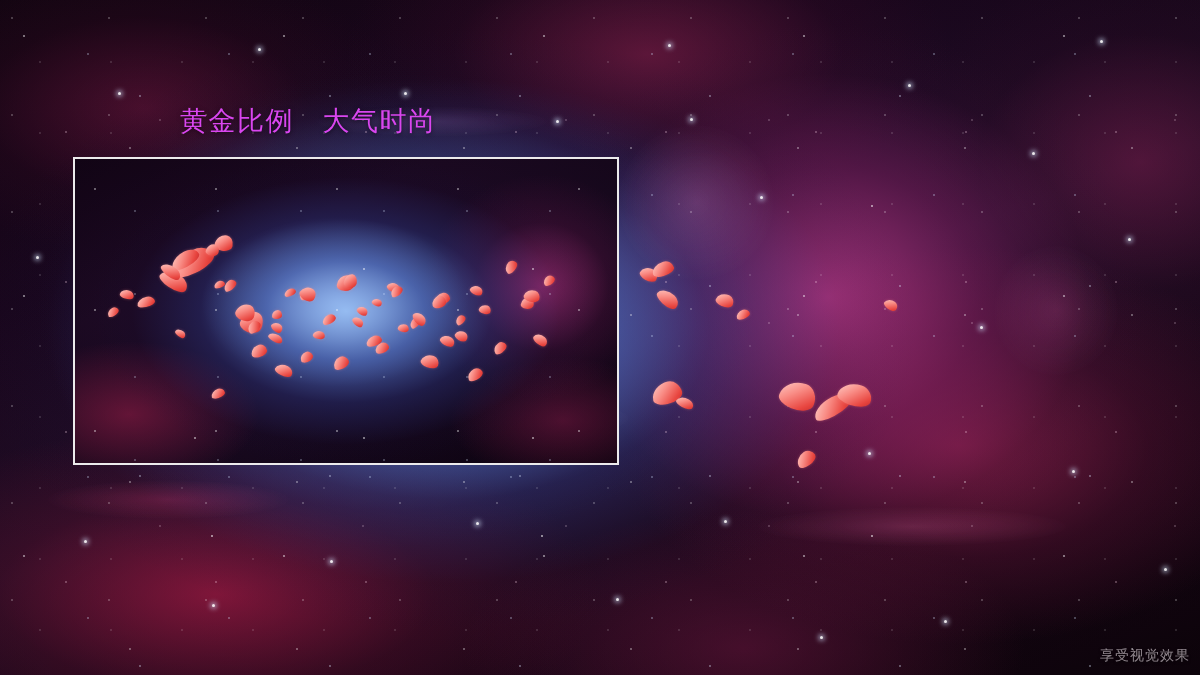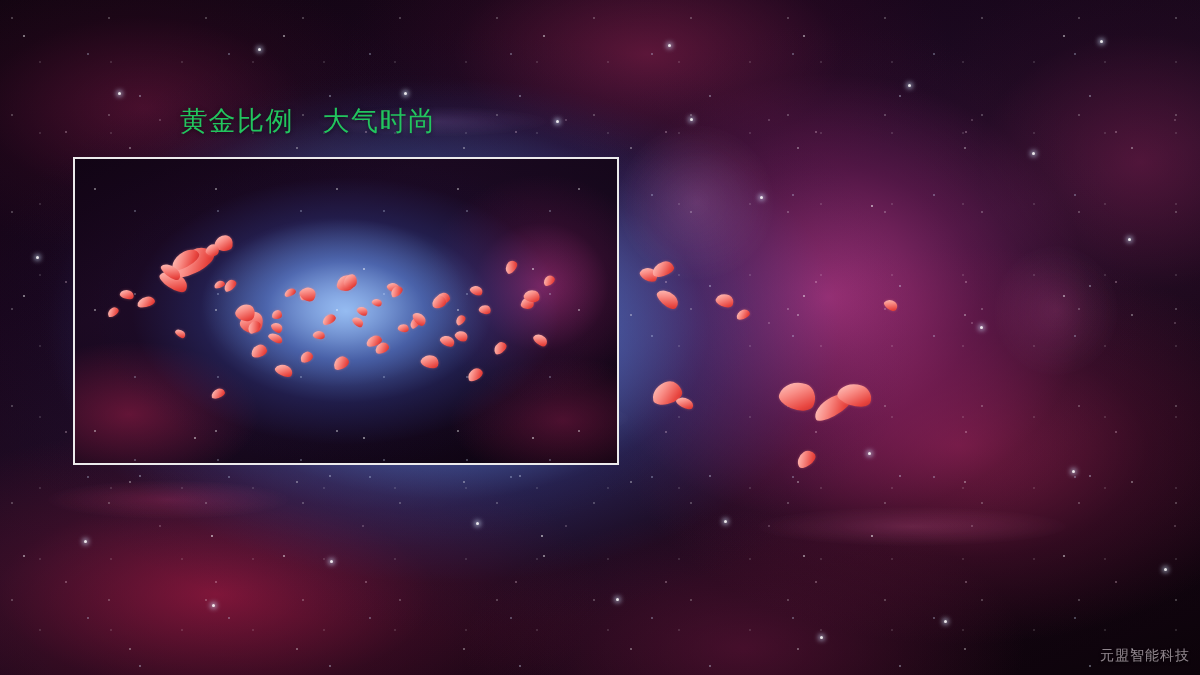--- a/index.html
+++ b/index.html
@@ -121,21 +121,21 @@
       radial-gradient(1.2px 1.2px at 20px 30px, #fff, rgba(0,0,0,0)),
       radial-gradient(1px 1px at 60px 52px, #d8e8ff, rgba(0,0,0,0)),
       radial-gradient(1.4px 1.4px at 120px 110px, #fff, rgba(0,0,0,0));
   }
 
   
   #slide-title {
     position: absolute;
     left: 180px;
     top: 103px;
-    color: #22c55e;
+    color: #d946ef;
     font-size: 27px;
     letter-spacing: 1.5px;
     white-space: pre;
     text-shadow: 0 1px 4px rgba(0,0,0,.55);
   }
   #body-text {
     position: absolute;
     left: 660px;
     top: 258px;
     width: 520px;
@@ -267,14 +267,14 @@
       <div class="petal" style="left: 838px; top: 384px; width: 34px; height: 22px; transform: rotate(18deg);"></div>
       <div class="petal" style="left: 796px; top: 452px; width: 20px; height: 14px; transform: rotate(-34deg);"></div>
       <div class="petal" style="left: 716px; top: 294px; width: 18px; height: 13px; transform: rotate(24deg);"></div>
       <div class="petal" style="left: 736px; top: 310px; width: 14px; height: 9px; transform: rotate(-20deg);"></div>
       <div class="petal" style="left: 884px; top: 300px; width: 14px; height: 10px; transform: rotate(38deg);"></div>
     </div>
 
   <div id="slide-title">黄金比例　大气时尚</div>
 
 
-  <div id="watermark">元盟智能科技</div>
+  <div id="watermark">享受视觉效果</div>
 </div>
 
 </body></html>

